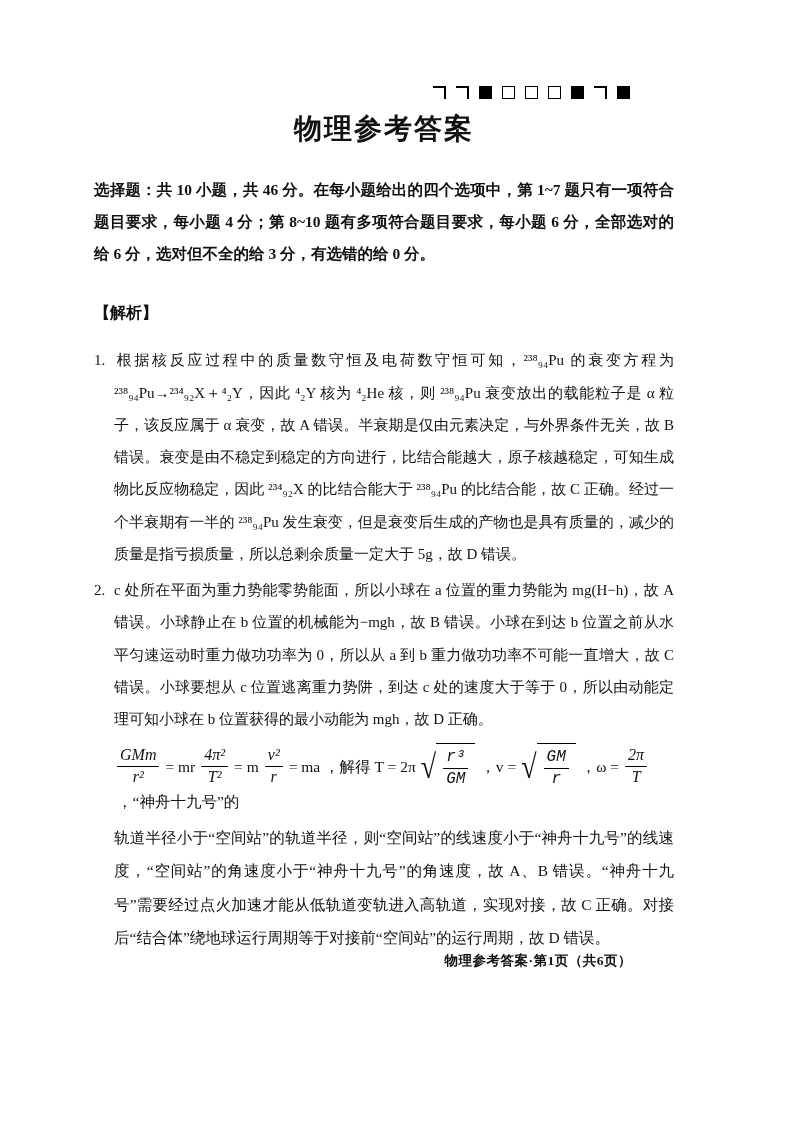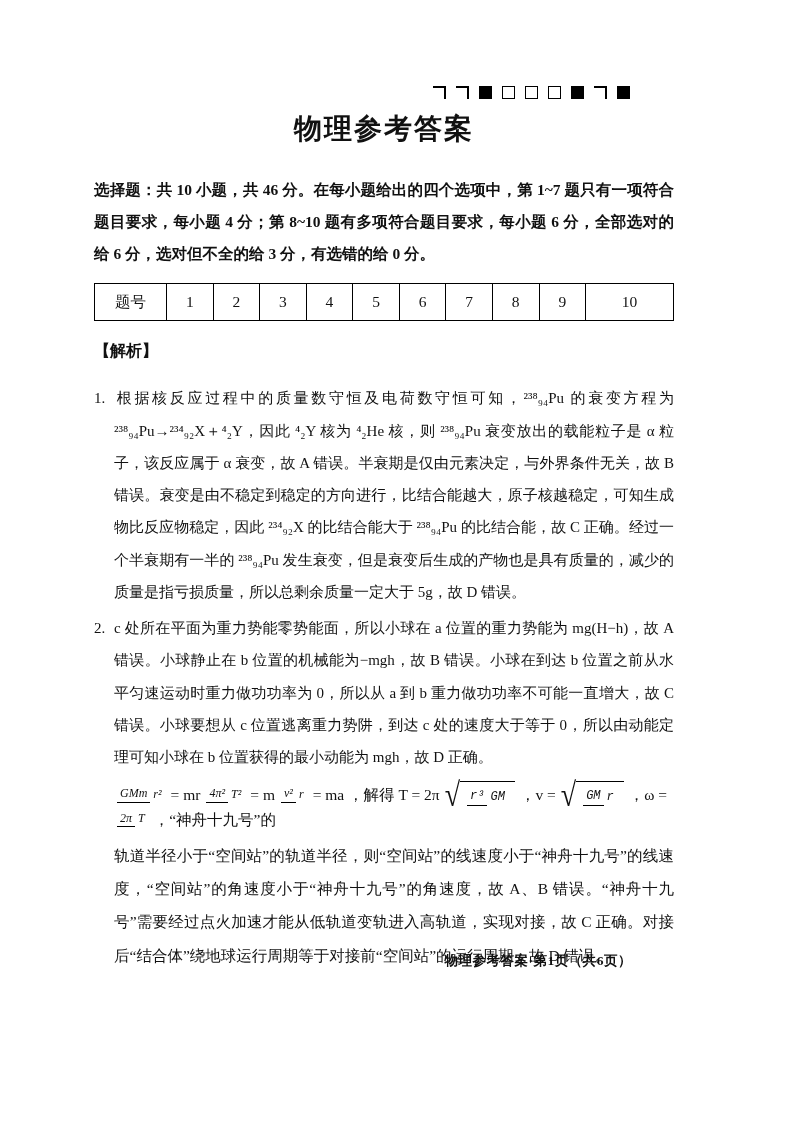--- a/index.html
+++ b/index.html
@@ -88,23 +88,24 @@
     flex-wrap: wrap;
     align-items: center;
     font-size: 15.5px;
     line-height: 1.5;
     margin: 8px 0 8px 0;
     padding-left: 20px;
   }
   .ftext { margin: 0 3px; white-space: pre; }
   .frac {
     display: inline-flex;
+    flex-direction: column;
     align-items: center;
     font-style: italic;
-    font-size: 12px;
+    font-size: 16px;
     line-height: 1.3;
     margin: 0 3px;
   }
   .frac .fn { border-bottom: 1px solid #000; padding: 0 3px; }
   .frac .fd { padding: 0 3px; }
   .sqrt { display: inline-flex; align-items: center; margin: 0 2px; }
   .sqrt .radical { font-size: 28px; line-height: 0.9; transform: scaleY(1.2); font-style: normal; }
   .sqrt .radicand { border-top: 1.3px solid #000; padding: 2px 4px 0 4px; font-family: Liberation Mono, monospace; }
   .var { }
 
@@ -133,33 +134,20 @@
       <span class="mark corner"></span>
       <span class="mark filled"></span>
     </div>
 
   <h1 class="title">物理参考答案</h1>
 
   <p class="intro">选择题：共 10 小题，共 46 分。在每小题给出的四个选项中，第 1~7 题只有一项符合题目要求，每小题 4 分；第 8~10 题有多项符合题目要求，每小题 6 分，全部选对的给 6 分，选对但不全的给 3 分，有选错的给 0 分。</p>
 
   <table class="answers">
     <tbody>
-        <tr>
-      <th class="head">题号</th>
-      <td>1</td>
-      <td>2</td>
-      <td>3</td>
-      <td>4</td>
-      <td>5</td>
-      <td>6</td>
-      <td>7</td>
-      <td>8</td>
-      <td>9</td>
-      <td>10</td>
-    </tr>
   </tbody>
     </table>
 
   <div class="analysis-label">【解析】</div>
 
   <p class="item"><span class="item-num">1.</span><span>根据核反应过程中的质量数守恒及电荷数守恒可知，²³⁸₉₄Pu 的衰变方程为 ²³⁸₉₄Pu→²³⁴₉₂X＋⁴₂Y，因此 ⁴₂Y 核为 ⁴₂He 核，则 ²³⁸₉₄Pu 衰变放出的载能粒子是 α 粒子，该反应属于 α 衰变，故 A 错误。半衰期是仅由元素决定，与外界条件无关，故 B 错误。衰变是由不稳定到稳定的方向进行，比结合能越大，原子核越稳定，可知生成物比反应物稳定，因此 ²³⁴₉₂X 的比结合能大于 ²³⁸₉₄Pu 的比结合能，故 C 正确。经过一个半衰期有一半的 ²³⁸₉₄Pu 发生衰变，但是衰变后生成的产物也是具有质量的，减少的质量是指亏损质量，所以总剩余质量一定大于 5g，故 D 错误。</span></p>
 
   <p class="item"><span class="item-num">2.</span><span>c 处所在平面为重力势能零势能面，所以小球在 a 位置的重力势能为 mg(H−h)，故 A 错误。小球静止在 b 位置的机械能为−mgh，故 B 错误。小球在到达 b 位置之前从水平匀速运动时重力做功功率为 0，所以从 a 到 b 重力做功功率不可能一直增大，故 C 错误。小球要想从 c 位置逃离重力势阱，到达 c 处的速度大于等于 0，所以由动能定理可知小球在 b 位置获得的最小动能为 mgh，故 D 正确。</span></p>
 
 

